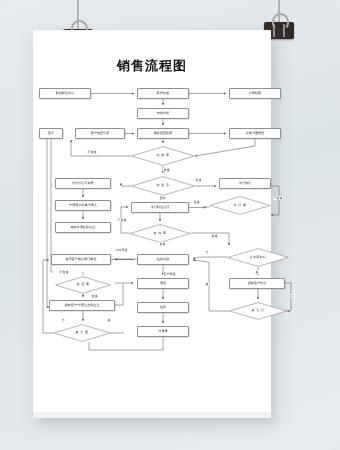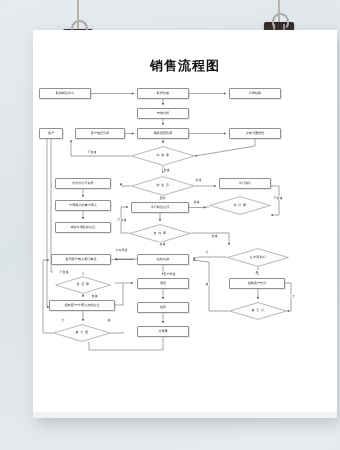--- a/index.html
+++ b/index.html
@@ -17,21 +17,21 @@
   .string{position:absolute;width:2px;background:#b9b6a8;top:0;}
   
   .clip{position:absolute;width:30px;height:17px;background:#332a26;
         border-radius:2px;box-shadow:0 1px 2px rgba(0,0,0,.35);}
   .clip .arm{position:absolute;width:2px;height:13px;background:#8d8f92;top:2px;}
   .clip .arm.l{left:9px;} .clip .arm.r{left:19px;}
   .clip-loop{position:absolute;width:13px;height:13px;border:2px solid #a9abae;
         border-radius:50% 50% 40% 40%;border-bottom-color:transparent;}
   
   #paper{
-    position:absolute;left:33px;top:30px;width:304px;height:388px;
+    position:absolute;left:33px;top:30px;width:238px;height:388px;
     background:#fff;box-shadow:4px 6px 14px rgba(120,130,138,.35);
   }
   #paper-inner{position:absolute;inset:0;background:#fff;}
   .paper-foot{position:absolute;left:0;right:0;bottom:0;height:6px;background:#f1f2f3;}
   
   #title{
     position:absolute;left:0;right:0;top:27px;text-align:center;
     font-size:13px;font-weight:bold;color:#121212;letter-spacing:1px;
     font-family:"DejaVu Serif","Liberation Serif",serif;
   }

